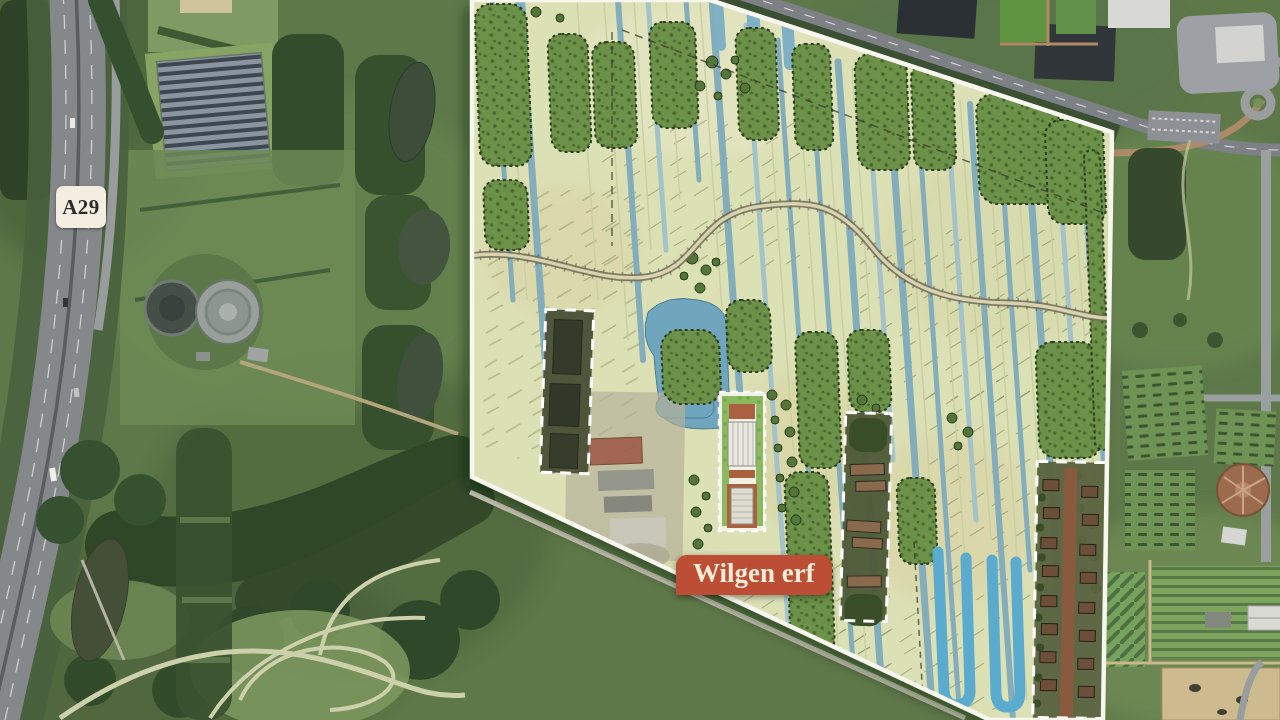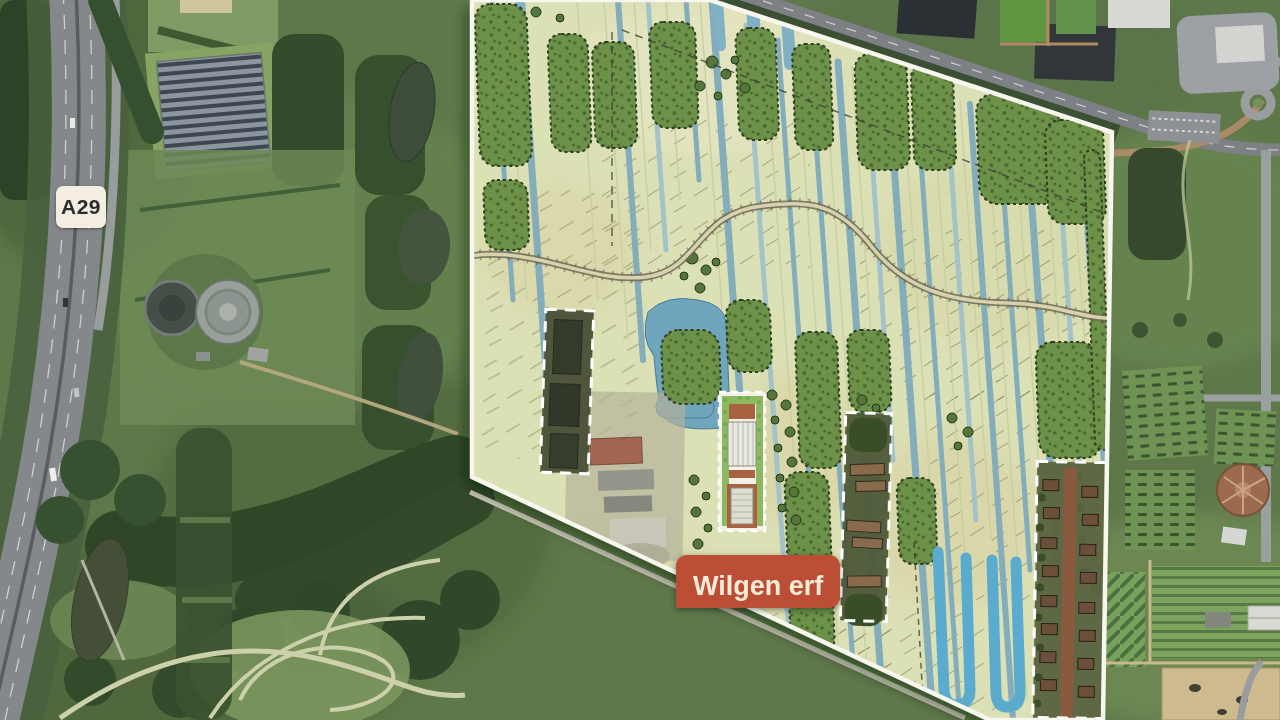--- a/index.html
+++ b/index.html
@@ -1,25 +1,25 @@
 <!DOCTYPE html>
 <html style="--area-tag-bg: #bc4e35; --area-tag-text: #f7ecd8; --road-sign-bg: #f3eee1; --road-sign-text: #2c2c2a; --plan-outline: #f8f7ef; --highlight-outline: #ffffff; --plan-water: #84adbb; --plan-field: #dce0b5; --plan-trees: #6c9148; --satellite-green: #5e7849;"><head>
 <meta charset="utf-8">
 <style>
   html,body{margin:0;padding:0;background:#161814;}
   .stage{position:relative;width:1280px;height:720px;overflow:hidden;
-         font-family:Liberation Sans, sans-serif;}
+         font-family:Liberation Serif, serif;}
   .stage svg{position:absolute;left:0;top:0;}
   .badge{position:absolute;display:flex;align-items:center;justify-content:center;
          font-weight:bold;white-space:nowrap;}
   .road-sign{left:56px;top:186px;width:50px;height:42px;
          background:var(--road-sign-bg,#f3eee1);color:var(--road-sign-text,#2c2c2a);
          border-radius:7px;font-size:21px;letter-spacing:.5px;
          box-shadow:0 1px 3px rgba(0,0,0,.45);}
-  .area-tag{left:676px;top:555px;padding:16px 17px 6px 17px;
+  .area-tag{left:676px;top:555px;padding:3px 17px 6px 17px;
          background:var(--area-tag-bg,#bc4e35);color:var(--area-tag-text,#f7ecd8);
          border-radius:11px;border-bottom-left-radius:0;font-size:27px;
          box-shadow:0 2px 6px rgba(0,0,0,.4);}
 </style>
 </head>
 <body>
 
 <div class="stage">
 <svg width="1280" height="720" viewBox="0 0 1280 720">
 <defs>

